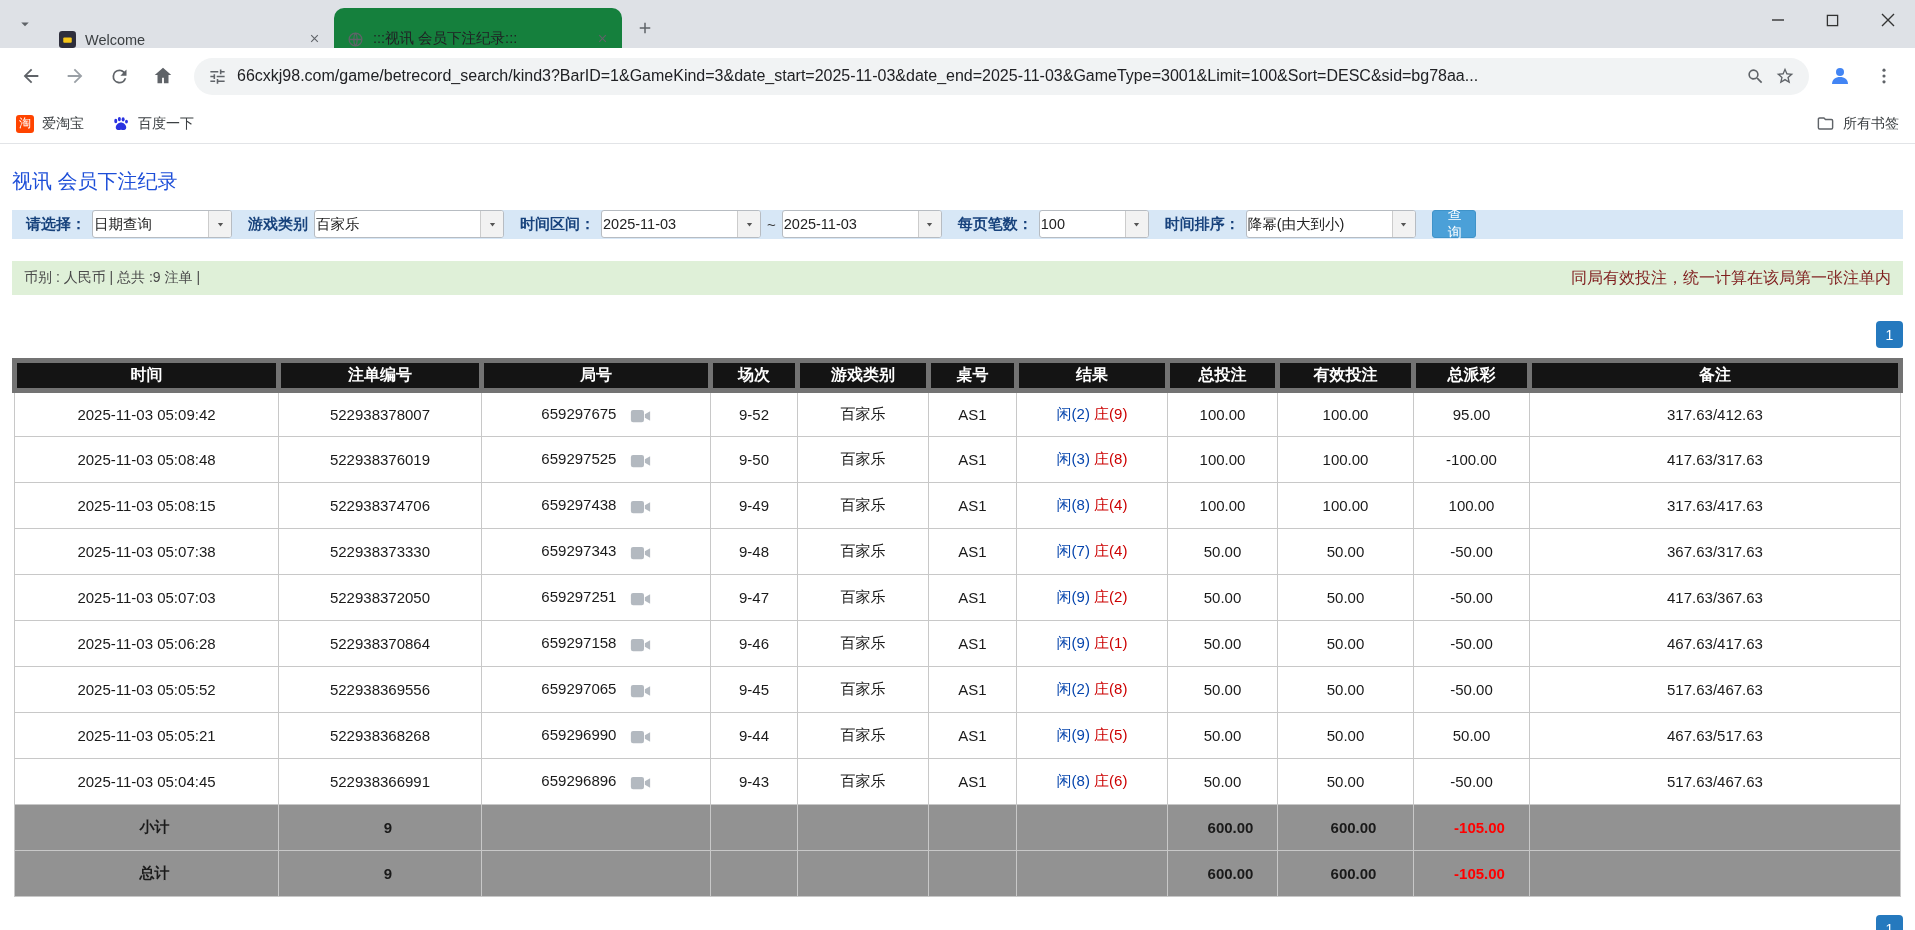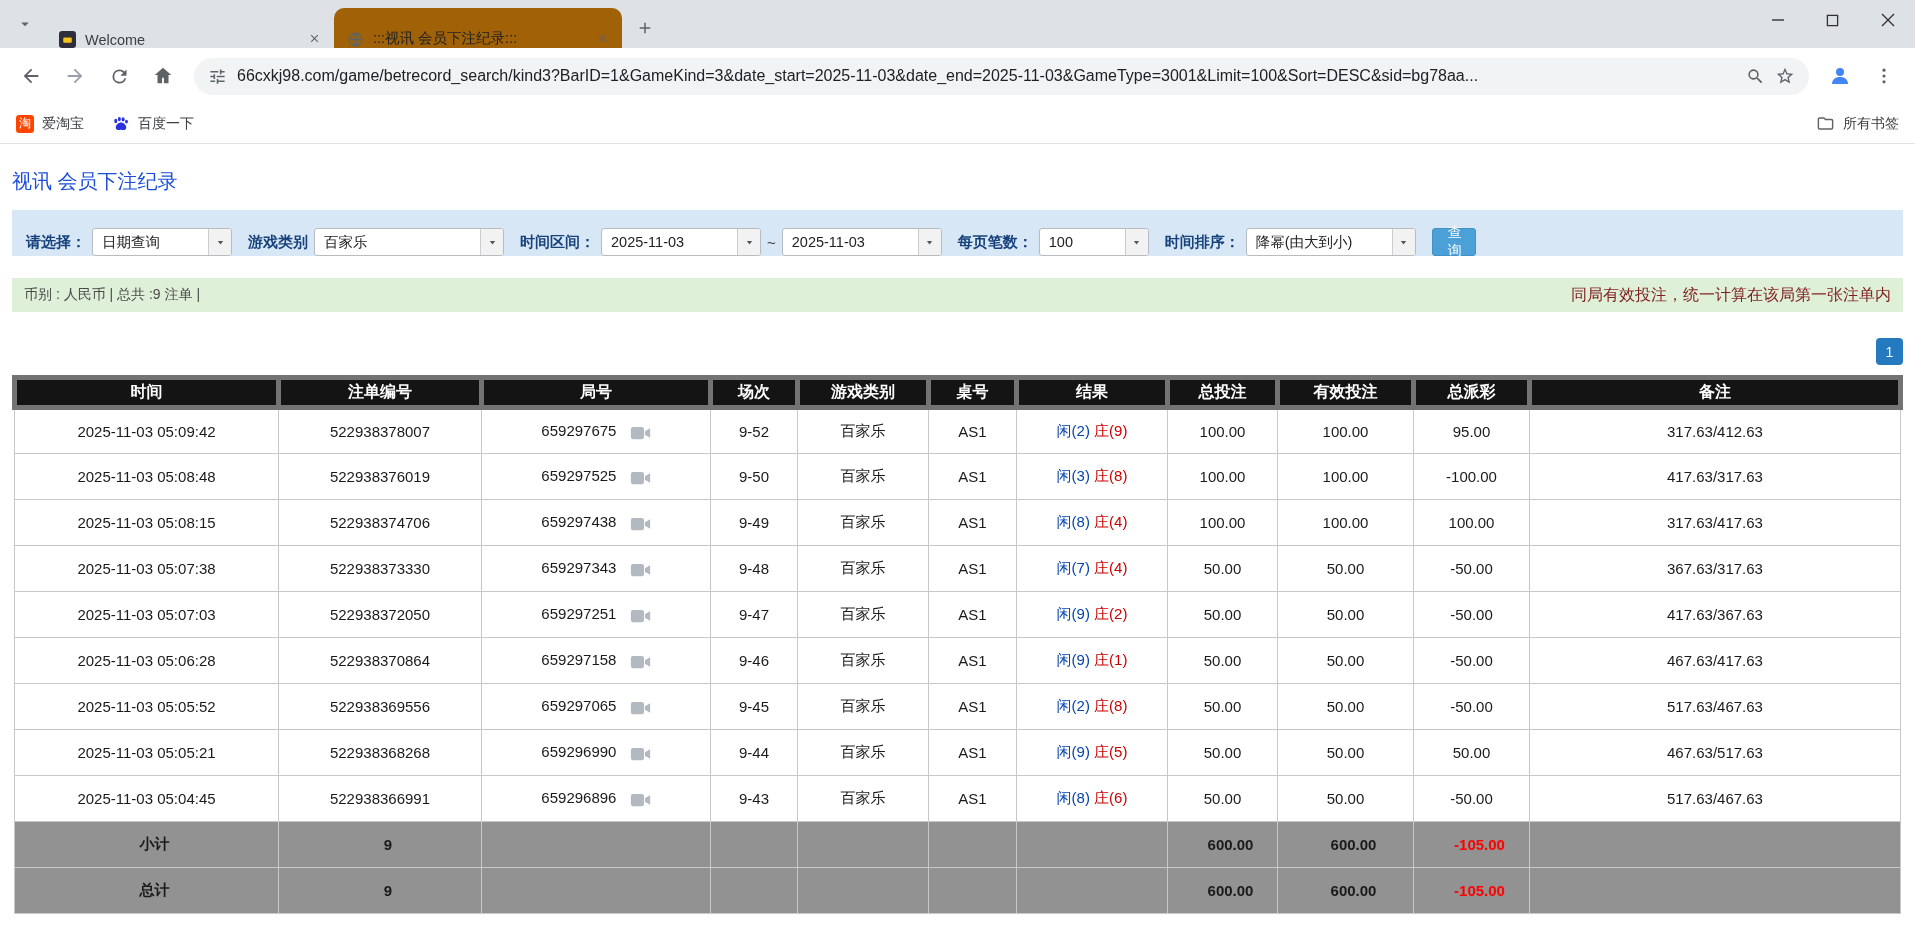--- a/index.html
+++ b/index.html
@@ -3,21 +3,21 @@
 <meta charset="utf-8">
 <style>
   * { margin:0; padding:0; box-sizing:border-box; }
   html,body { width:1915px; height:930px; overflow:hidden; background:#fff;
     font-family:"Liberation Sans","DejaVu Sans",sans-serif; }
 
   
   .tabstrip { height:48px; background:#dee1e6; display:flex; align-items:center; padding-left:10px; }
   .tab-search { width:30px; height:30px; border-radius:50%; display:flex; align-items:center; justify-content:center; margin-right:6px; }
   .tab { display:flex; align-items:flex-end; gap:9px; width:288px; height:40px; margin-top:8px; padding:0 10px 0 12px; font-size:14.5px; color:#3c4043; }
-  .tab.active { background:#a16207; border-radius:10px 10px 0 0; color:#202124; }
+  .tab.active { background:#15803d; border-radius:10px 10px 0 0; color:#202124; }
   .tab-label { flex:1; white-space:nowrap; overflow:hidden; text-overflow:ellipsis; }
   .tab-close { width:20px; height:20px; border-radius:50%; display:flex; align-items:center; justify-content:center; flex:none; }
   .favicon { width:18px; height:18px; flex:none; display:flex; align-items:center; justify-content:center; }
   .newtab { width:34px; height:34px; margin:8px 0 0 6px; border-radius:50%; display:flex; align-items:center; justify-content:center; }
   .win-controls { margin-left:auto; display:flex; height:48px; align-self:flex-start; }
   .win-btn { width:55px; height:40px; display:flex; align-items:center; justify-content:center; }
 
   .toolbar { height:56px; background:#fff; display:flex; align-items:center; padding:0 10px; gap:2px; }
   .tbtn { width:42px; height:42px; border-radius:50%; display:flex; align-items:center; justify-content:center; flex:none; }
   .omnibox { flex:1; height:37px; background:#f1f3f4; border-radius:19px; display:flex; align-items:center; padding:0 14px; margin:8px 8px; gap:10px; min-width:0; }
@@ -25,25 +25,25 @@
 
   .bookmarksbar { height:40px; background:#fff; border-bottom:1px solid #e2e4e7; display:flex; align-items:center; padding:0 16px; gap:28px; }
   .bm { display:flex; align-items:center; gap:8px; font-size:14px; color:#3c4043; }
   .bm-ico-taobao { width:18px; height:18px; background:#ff4400; color:#fff; border-radius:3px; font-size:12px; display:flex; align-items:center; justify-content:center; }
   .bm-right { margin-left:auto; display:flex; align-items:center; gap:8px; font-size:14px; color:#3c4043; }
 
   
   .page { padding:0 12px; }
   .page-title { padding-top:24px; font-size:20px; color:#1d4ed8; }
 
-  .filterbar { margin-top:15px; height:46px; background:#d7e7f6; display:flex; align-items:flex-end; padding:0 14px; }
+  .filterbar { margin-top:15px; height:29px; background:#d7e7f6; display:flex; align-items:flex-start; padding:0 14px; }
   .fgroup { display:flex; align-items:center; gap:6px; margin-right:16px; }
   .flabel { color:#17427c; font-size:15px; font-weight:bold; white-space:nowrap; }
   .combo { display:flex; align-items:center; height:28px; background:#fff; border:1px solid #b7bcc2; border-radius:3px; overflow:hidden; }
-  .combo .val { flex:1; padding:0 9px; font-size:14.5px; color:#222; white-space:nowrap; overflow:hidden; }
+  .combo .val { flex:1; padding:0 1px; font-size:14.5px; color:#222; white-space:nowrap; overflow:hidden; }
   .combo .arr { width:23px; height:100%; border-left:1px solid #ccc; background:#f2f2f2; display:flex; align-items:center; justify-content:center; flex:none; }
   .w140{width:140px} .w190{width:190px} .w160{width:160px} .w110{width:110px} .w170{width:170px}
   .search-btn { width:44px; height:28px; background:#4ba0d8; border:1px solid #3f93c9; border-radius:3px; color:#fff; font-size:14px; display:flex; align-items:center; justify-content:center;padding-left:15px; }
 
   .summarybar { margin-top:22px; height:34px; background:#dff0d8; display:flex; align-items:center; justify-content:space-between; padding:16px 12px; }
   .summary-left { font-size:14px; color:#4a4a4a; }
   .summary-note { font-size:16px; color:#7f1d1d; }
 
   .pagerow { display:flex; justify-content:flex-end; margin-top:26px; }
   .pagerow.bottom { margin-top:18px; }

